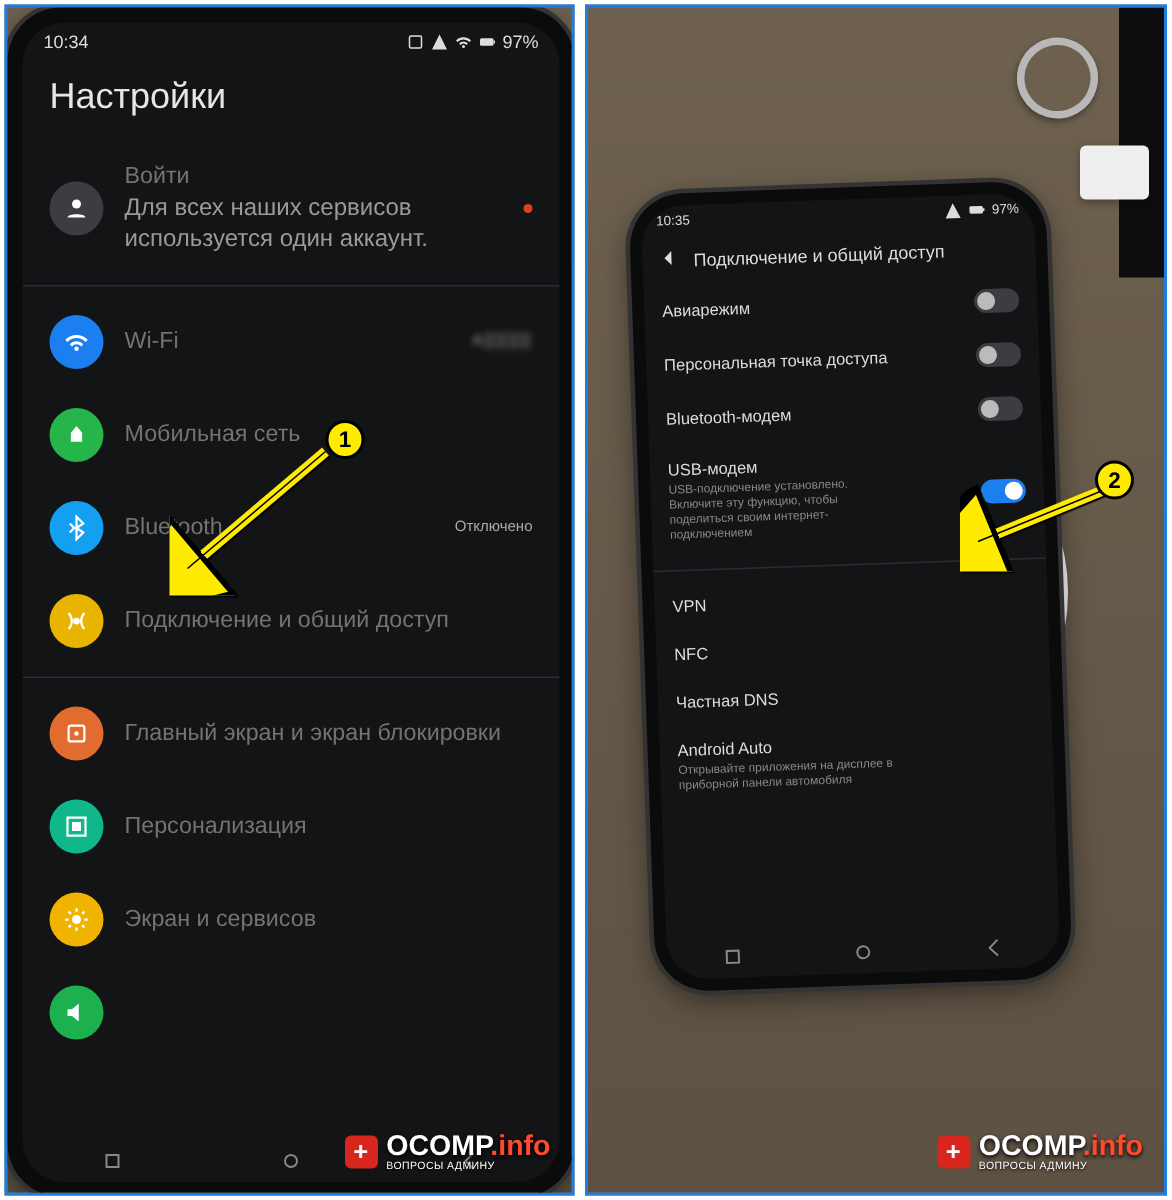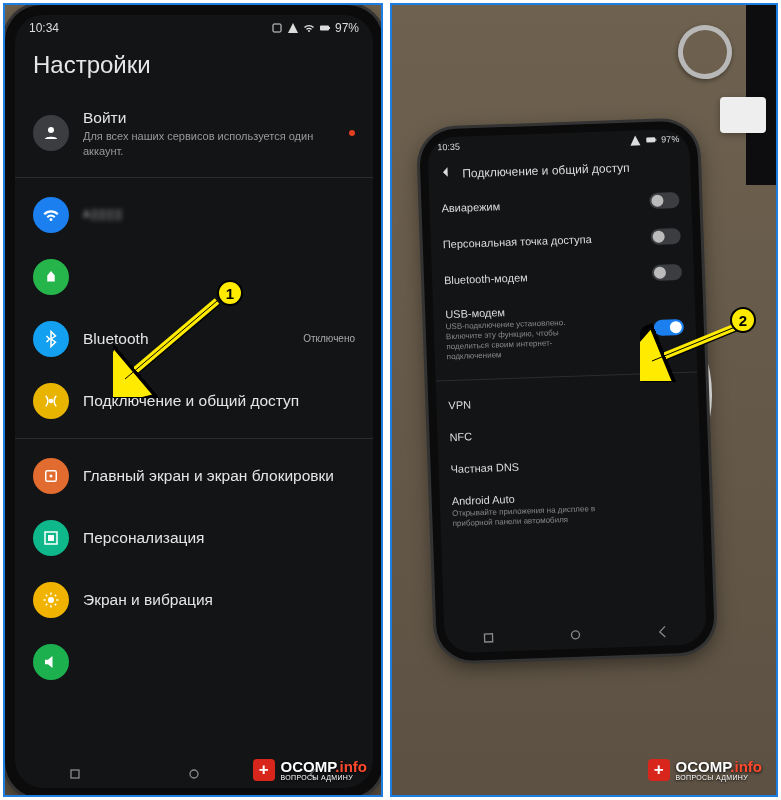--- a/index.html
+++ b/index.html
@@ -56,22 +56,22 @@
   .row {
     display:flex; align-items:center; gap:14px;
     padding: 13px 18px;
   }
   .row .icon {
     width:36px; height:36px; border-radius:50%;
     display:flex; align-items:center; justify-content:center;
     flex-shrink:0;
   }
   .row .labels { flex:1; min-width:0; }
-  .row .lbl { font-size: 15.5px; color:#e5e5e5; line-height:1.25; }
-  .row .sub { font-size: 11px; color:#999; margin-top:2px; line-height:1.3; }
+  .row .lbl { font-size: 15.5px; color:#737373; line-height:1.25; }
+  .row .sub { font-size: 16px; color:#999; margin-top:2px; line-height:1.3; }
   .row .value { font-size: 10px; color:#aaa; }
   .divider { height:1px; background:#2b2d30; margin: 6px 0; }
 
   .icon svg { width:18px; height:18px; fill:#fff; }
   .ic-grey { background:#3b3d40; }
   .ic-blue { background:#1b7ff0; }
   .ic-green { background:#25b54a; }
   .ic-bt { background:#14a0f0; }
   .ic-yellow { background:#e9b400; }
   .ic-teal { background:#0fb88a; }
@@ -97,21 +97,21 @@
   .navbar svg { width:16px; height:16px; fill:#888; }
 
   
   .callout { position:absolute; width:26px;height:26px;border-radius:50%; background:#ffeb00; border:2px solid #000; display:flex;align-items:center;justify-content:center; font-weight:bold; font-size:15px; color:#000; z-index:20; }
   .arrow { position:absolute; z-index:19; }
   .arrow svg { filter: drop-shadow(1px 1px 0 #000); }
 
   
   .watermark { position:absolute; bottom:14px; right:14px; display:flex; align-items:center; gap:6px; z-index:30; }
   .wm-cross { width:22px;height:22px;border-radius:4px; background:#d9261c; color:#fff; display:flex;align-items:center;justify-content:center; font-weight:bold; font-size:17px; }
-  .wm-text { color:#fff; font-size:15px; font-weight:600; text-shadow:0 1px 3px #000; line-height:1; }
+  .wm-text { color:#fff; font-size:19px; font-weight:600; text-shadow:0 1px 3px #000; line-height:1; }
   .wm-sub { font-size:7px; color:#fff; letter-spacing:.3px; text-shadow:0 1px 2px #000; }
 
   .keyring { position:absolute; width:54px;height:54px; border:5px solid #b8b8b8; border-radius:50%; top:20px; right:44px; transform:rotate(15deg); box-shadow:0 2px 5px rgba(0,0,0,.4); }
   .usb-plug { position:absolute; width:46px;height:36px; background:#eee; border-radius:4px; top:92px; right:10px; box-shadow:0 2px 6px rgba(0,0,0,.3); }
   .monitor-edge { position:absolute; top:0; right:0; width:30px; height:180px; background:#0d0d0f; }
 </style>
 </head>
 <body>
 
 <div class="panel panel-left">
@@ -157,28 +157,34 @@
       </div>
 
       <div class="divider"></div>
 
       <div class="row">
         <div class="icon ic-blue">
             <svg viewBox="0 0 24 24">
               <path d="M12 20a2 2 0 100-4 2 2 0 000 4zm-6-6a8 8 0 0112 0l-2 2a5 5 0 00-8 0zM2 10a14 14 0 0120 0l-2 2a11 11 0 00-16 0z"></path>
             </svg>
           </div>
+        <div class="labels">
+            <div class="lbl">Wi-Fi</div>
+          </div>
         <div class="value blurval">A▒▒▒▒</div>
       </div>
 
       <div class="row">
         <div class="icon ic-green">
             <svg viewBox="0 0 24 24">
               <path d="M7 18V10l5-6 5 6v8H7z"></path>
             </svg>
+          </div>
+        <div class="labels">
+            <div class="lbl">Мобильная сеть</div>
           </div>
       </div>
 
       <div class="row">
         <div class="icon ic-bt">
             <svg viewBox="0 0 24 24">
               <path d="M12 2v20l6-6-6-4 6-4-6-6zM6 8l4 4-4 4" fill="none" stroke="#fff" stroke-width="2"></path>
             </svg>
           </div>
         <div class="labels">
@@ -228,21 +234,21 @@
       <div class="row">
         <div class="icon ic-yellow2">
             <svg viewBox="0 0 24 24">
               <circle cx="12" cy="12" r="4"></circle>
               <g stroke="#fff" stroke-width="2">
                 <path d="M12 2v3M12 19v3M2 12h3M19 12h3M5 5l2 2M17 17l2 2M19 5l-2 2M5 19l2-2"></path>
               </g>
             </svg>
           </div>
         <div class="labels">
-            <div class="lbl">Экран и вибрация</div>
+            <div class="lbl">Экран и сервисов</div>
           </div>
       </div>
 
       <div class="row">
         <div class="icon ic-green2">
             <svg viewBox="0 0 24 24">
               <path d="M4 9v6h4l6 5V4L8 9H4z"></path>
             </svg>
           </div>
       </div>

